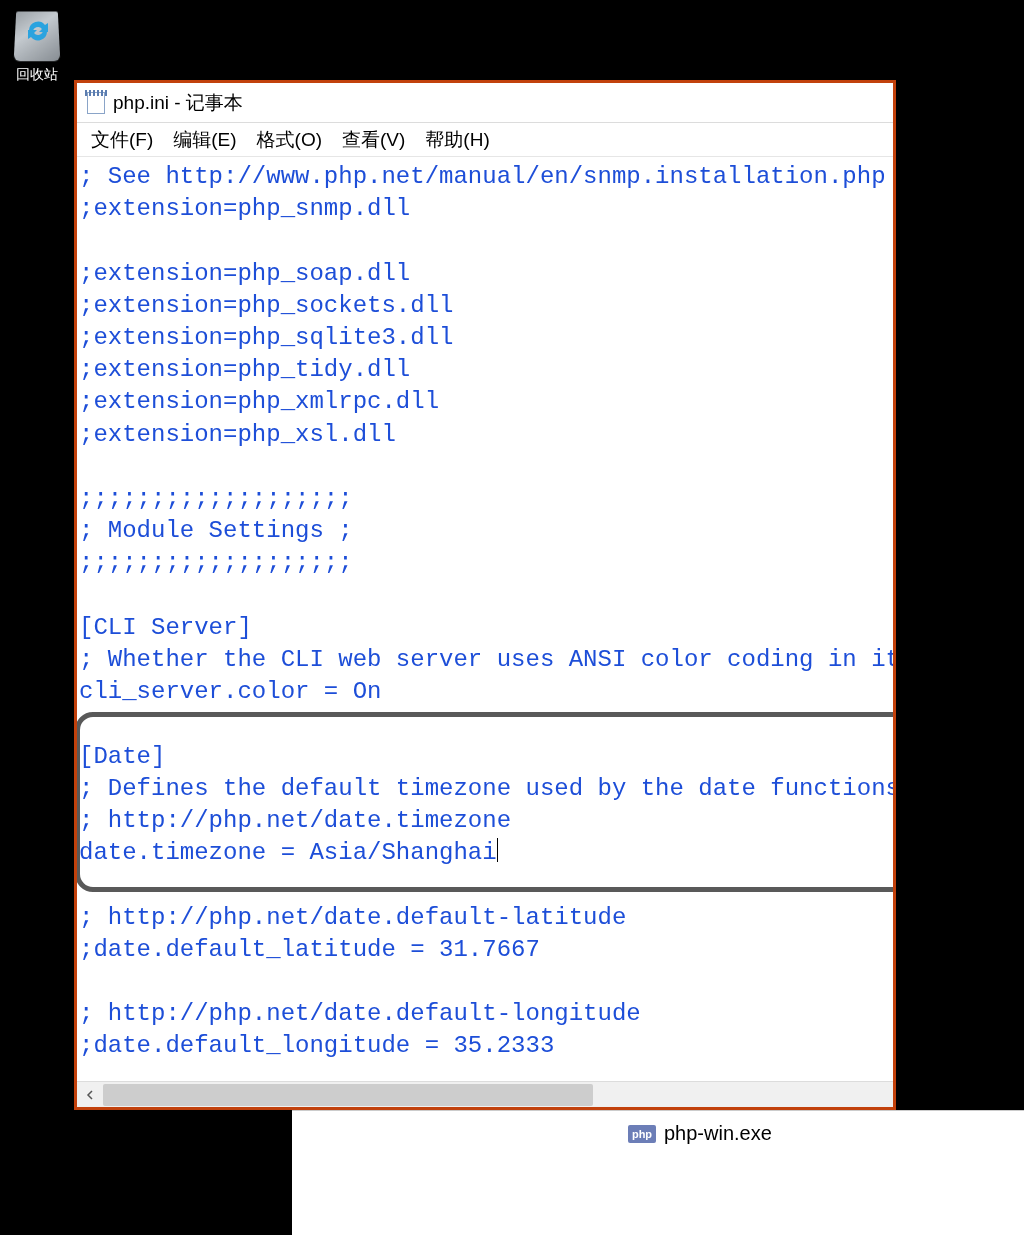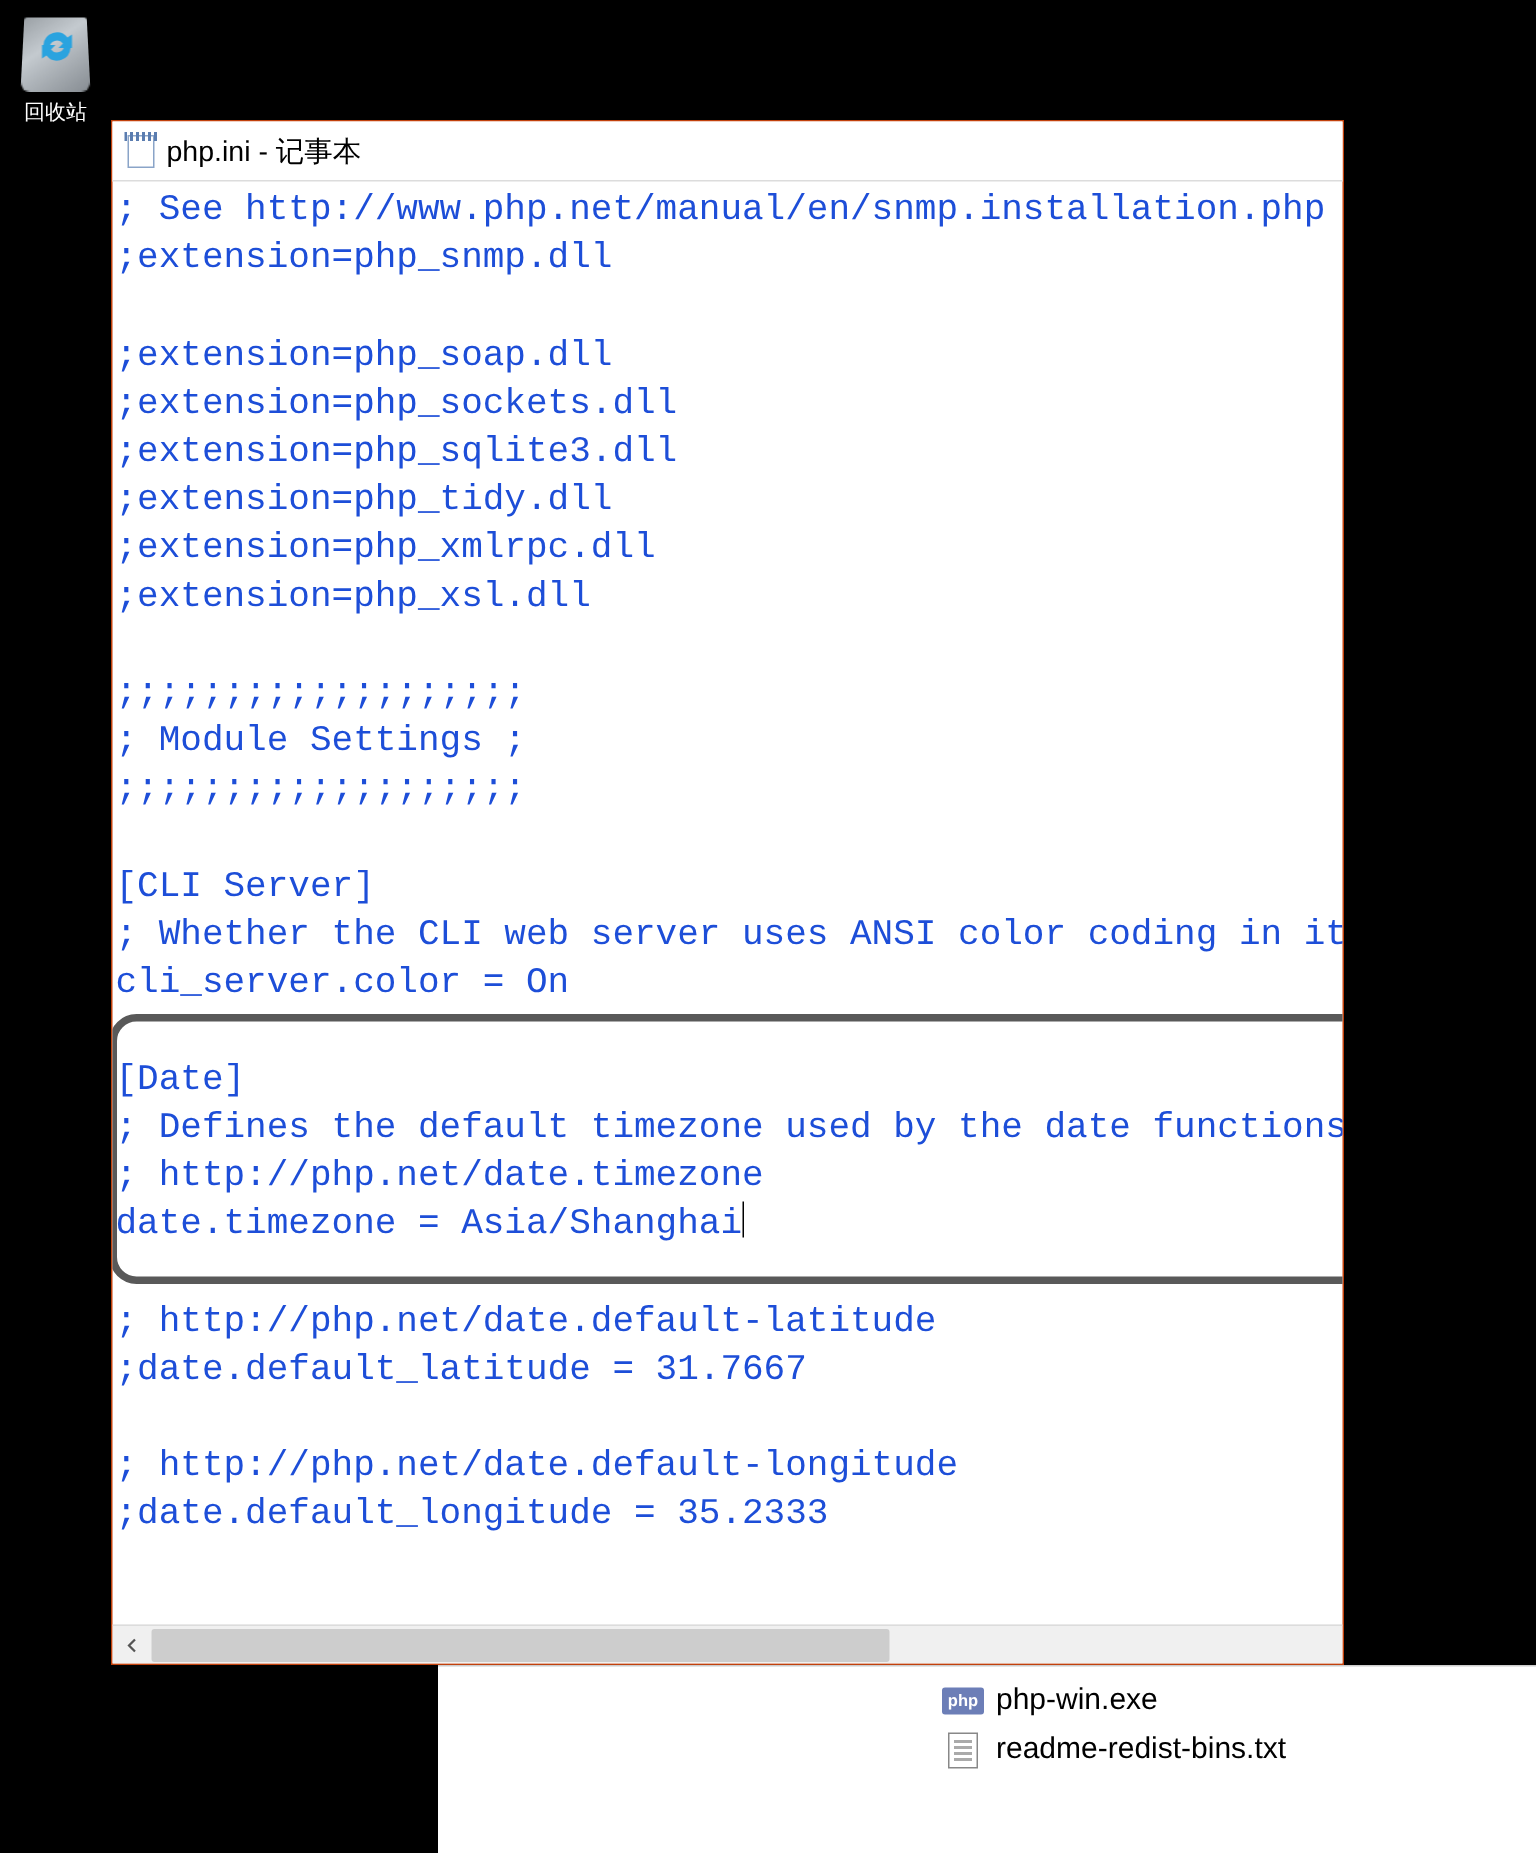--- a/index.html
+++ b/index.html
@@ -60,21 +60,21 @@
     }
     .server-icon .shield svg { width:34px; height:40px; }
     .desktop-icon .label { margin-top: 4px; line-height: 1.25; }
 
     .notepad-window {
       position: absolute;
       left: 74px; top: 80px;
       width: 822px;
       height: 1030px;
       background: #fff;
-      border: 1px solid #c2410c;
+      border: 3px solid #c2410c;
       box-shadow: 0 3px 16px rgba(0,0,0,.4);
       display: flex;
       flex-direction: column;
     }
     .titlebar {
       height: 40px;
       background: #fff;
       display: flex;
       align-items: center;
       padding: 0 8px;
@@ -234,20 +234,27 @@
   </div>
 
 
   <div class="notepad-window">
     <div class="titlebar">
       <div class="app-icon">
         <div class="page"></div>
         <div class="spiral"></div>
       </div>
       <div class="title">php.ini - 记事本</div>
+    </div>
+    <div class="menubar">
+      <div class="menu-item">文件(F)</div>
+      <div class="menu-item">编辑(E)</div>
+      <div class="menu-item">格式(O)</div>
+      <div class="menu-item">查看(V)</div>
+      <div class="menu-item">帮助(H)</div>
     </div>
     <div class="editor-wrap">
       <div class="editor" id="editor">; See http://www.php.net/manual/en/snmp.installation.php
 ;extension=php_snmp.dll
 
 ;extension=php_soap.dll
 ;extension=php_sockets.dll
 ;extension=php_sqlite3.dll
 ;extension=php_tidy.dll
 ;extension=php_xmlrpc.dll
@@ -287,21 +294,15 @@
   </div>
 
   <div class="explorer-strip">
     <div class="gap"></div>
     <div class="file-row">
       <div class="ficon">
           <div class="php-ico">php</div>
         </div>
       <span>php-win.exe</span>
     </div>
-    <div class="file-row">
-      <div class="ficon">
-          <div class="txt-ico"></div>
-        </div>
-      <span>readme-redist-bins.txt</span>
-    </div>
   </div>
 
 </div>
 
 </body></html>

